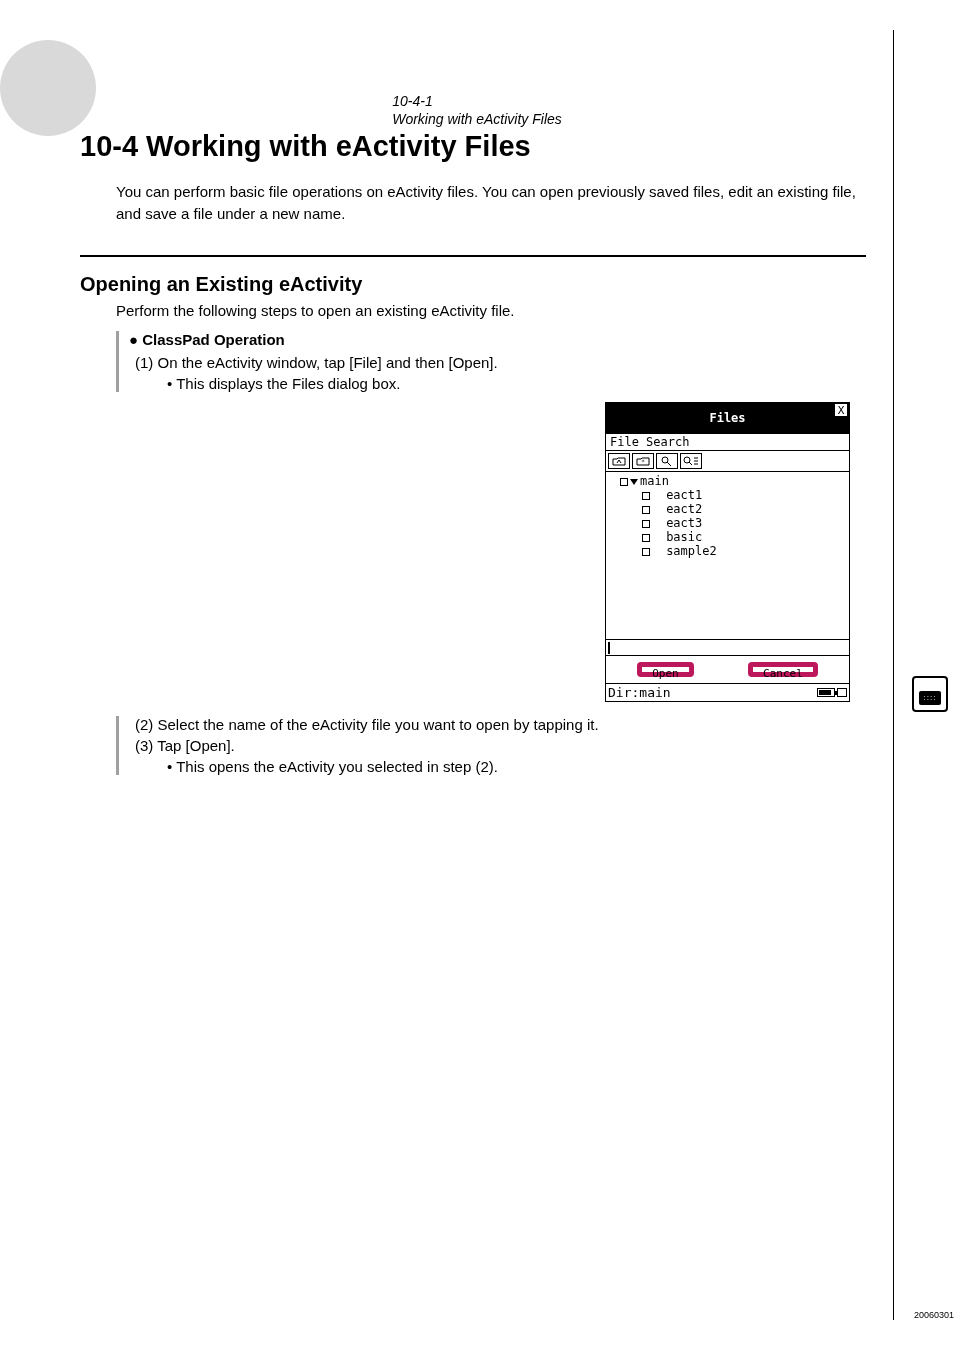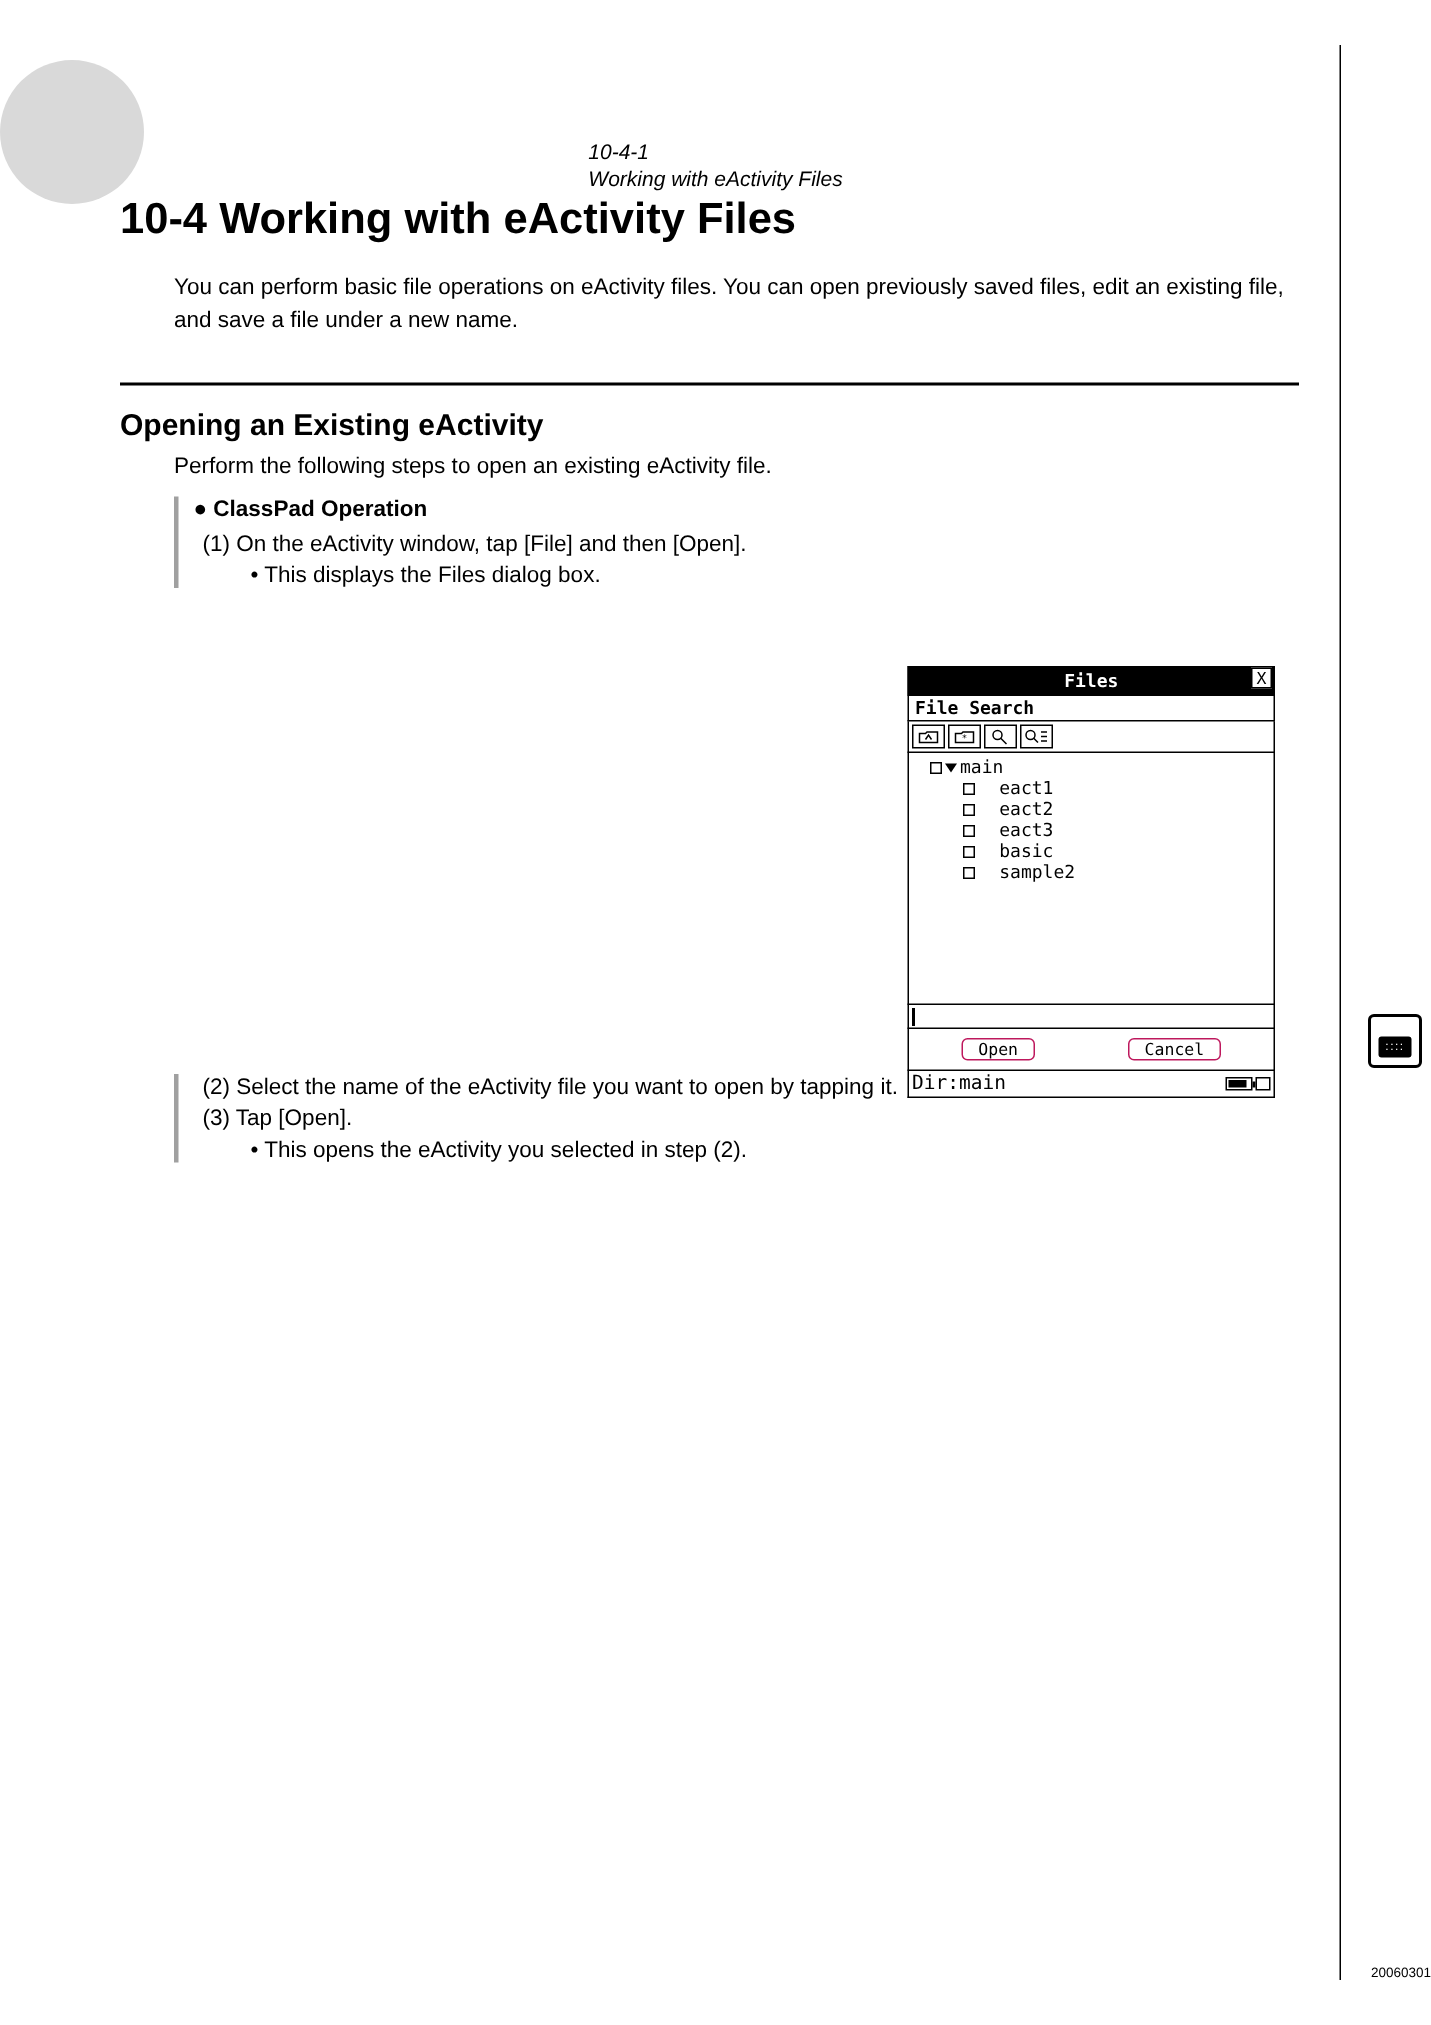--- a/index.html
+++ b/index.html
@@ -20,33 +20,33 @@
   h2 { font-size: 20px; font-weight: bold; margin-bottom: 6px; }
   .lead { font-size: 15px; margin-left: 36px; margin-bottom: 12px; }
 
   .op-block { margin-left: 36px; border-left: 3px solid #a0a0a0; padding-left: 10px; font-size: 15px; }
   .op-title { font-weight: bold; margin-bottom: 6px; }
   .step { margin-bottom: 4px; padding-left: 6px; }
   .bullet { margin-left: 32px; }
 
   
   .shot { position: absolute; right: 104px; top: 402px; width: 245px; }
-  .titlebar { background:#000; color:#fff; font-family: monospace; font-size:12px; display:flex; align-items:center; justify-content:center; position:relative; height:20px; border:1px solid #000;margin-top:42px;}
+  .titlebar { background:#000; color:#fff; font-family: monospace; font-size:12px; display:flex; align-items:center; justify-content:center; position:relative; height:32px; border:1px solid #000;}
   .titlebar .x { position:absolute; right:1px; top:0px; width:14px; height:14px; background:#fff; color:#000; font-size:11px; line-height:14px; text-align:center; border:1px solid #000;}
-  .menubar { font-family: monospace; font-size:12px; border:1px solid #000; border-top:none; padding:1px 4px;font-weight:bold; }
+  .menubar { font-family: monospace; font-size:12px; border:1px solid #000; border-top:none; padding:1px 4px; }
   .iconbar { border:1px solid #000; border-top:none; padding:2px 2px; display:flex; gap:2px; }
   .ib { width:22px; height:16px; border:1px solid #000; display:flex; align-items:center; justify-content:center; font-size:10px; font-family:monospace; }
   .tree { border:1px solid #000; border-top:none; font-family: monospace; font-size:12px; padding:2px 2px 2px 14px; height:168px; }
   .tree-line { white-space:pre; line-height:14px; }
   .sq { display:inline-block; width:8px; height:8px; border:1px solid #000; vertical-align:middle; margin-right:2px; }
   .tri { display:inline-block; width:0; height:0; border-left:4px solid transparent; border-right:4px solid transparent; border-top:6px solid #000; vertical-align:middle; margin-right:2px;}
   .inputrow { border:1px solid #000; border-top:none; height:16px; }
   .cursor { display:inline-block; width:2px; height:12px; background:#000; margin:2px 0 0 2px;}
   .btnrow { border:1px solid #000; border-top:none; padding:6px 4px; display:flex; justify-content:space-around; }
-  .dlg-btn { font-family:monospace; font-size:11px; border:1px solid #be185d; border-radius:4px; padding:0 10px; height:15px; line-height:13px; }
+  .dlg-btn { font-family:monospace; font-size:11px; border:5px solid #be185d; border-radius:4px; padding:0 10px; height:15px; line-height:13px; }
   .statusbar { border:1px solid #000; border-top:none; font-family:monospace; font-size:13px; padding:1px 2px; display:flex; justify-content:space-between; align-items:center; }
   .bat { display:inline-flex; align-items:center; gap:2px;}
   .bat .b { width:18px; height:9px; border:1px solid #000; position:relative;}
   .bat .b::after { content:""; position:absolute; right:-3px; top:2px; width:2px; height:4px; background:#000;}
   .bat .fill { position:absolute; left:1px; top:1px; bottom:1px; width:12px; background:#000;}
   .sq2 { width:10px; height:9px; border:1px solid #000; display:inline-block;}
 
   
   .side-icon { position:absolute; right:6px; top:676px; width:36px; height:36px; border:2px solid #000; border-radius:4px; background:#fff; display:flex; align-items:flex-end; justify-content:center; padding-bottom:5px;}
   .side-icon .inner { width:22px; height:14px; background:#000; border-radius:2px; display:flex; align-items:center; justify-content:center;}

